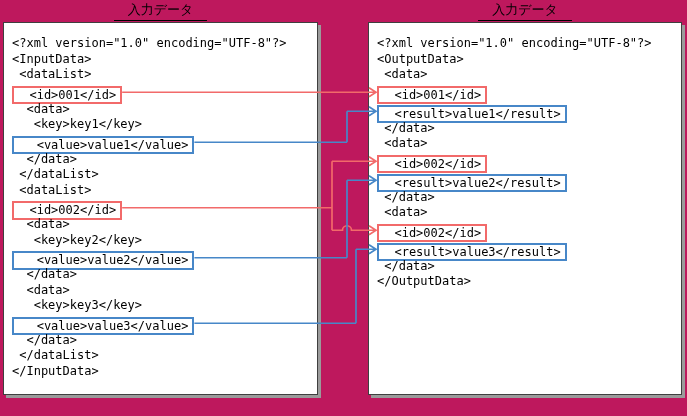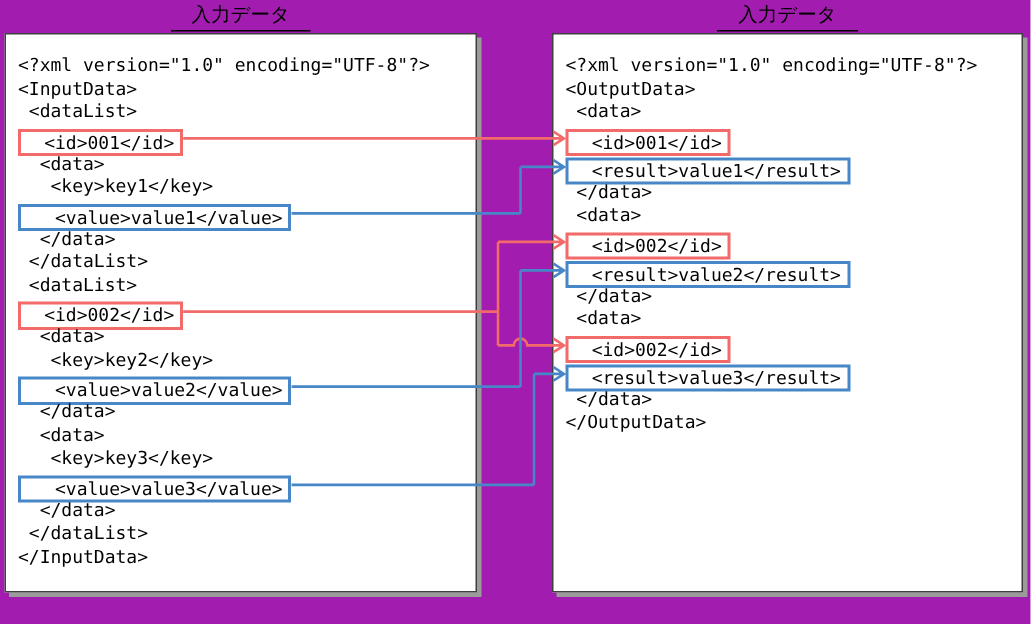--- a/index.html
+++ b/index.html
@@ -1,18 +1,18 @@
 <!DOCTYPE html>
 <html><head>
 <meta charset="utf-8">
 <style>
   * { margin:0; padding:0; box-sizing:border-box; }
   html,body { width:687px; height:416px; background:#ffffff;
     font-family:"DejaVu Sans Mono", monospace; }
-  #stage { position:relative; width:687px; height:416px; background:#a21caf; overflow:hidden; }
+  #stage { position:relative; width:687px; height:416px; background:#be185d; overflow:hidden; }
 
   .panel-title { position:absolute; top:1px; height:19px; text-align:center;
     font-size:13px; color:#000; font-family:"DejaVu Sans Mono", monospace; }
   .panel-title span { display:inline-block; padding:0 14px 1px 14px; border-bottom:1px solid #000; }
   #title-input  { left:3px;   width:315px; }
   #title-output { left:368px; width:314px; }
 
   .panel { position:absolute; top:22px; height:373px; background:#fff;
     border:1px solid #3f3f3f; box-shadow:3px 3px 0 #9b9b9b;
     padding:13px 8px; font-size:12px; color:#000; white-space:pre; line-height:15.5px; }

